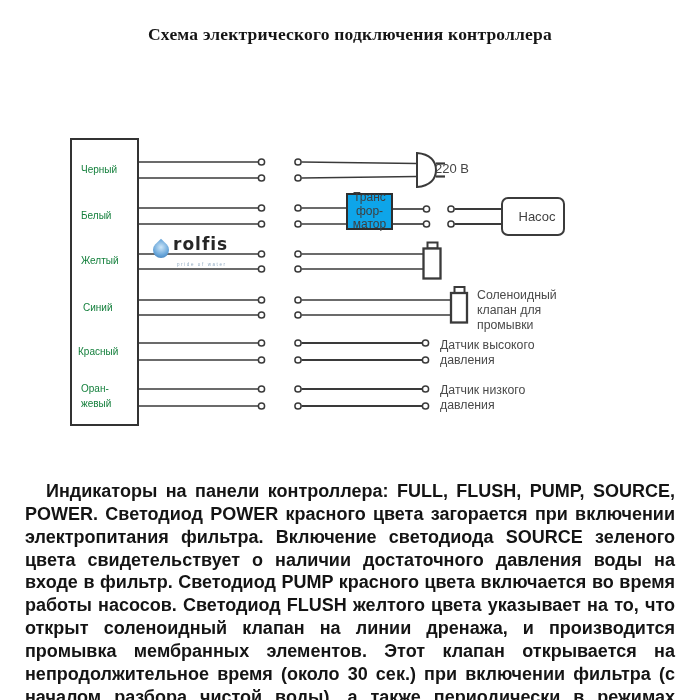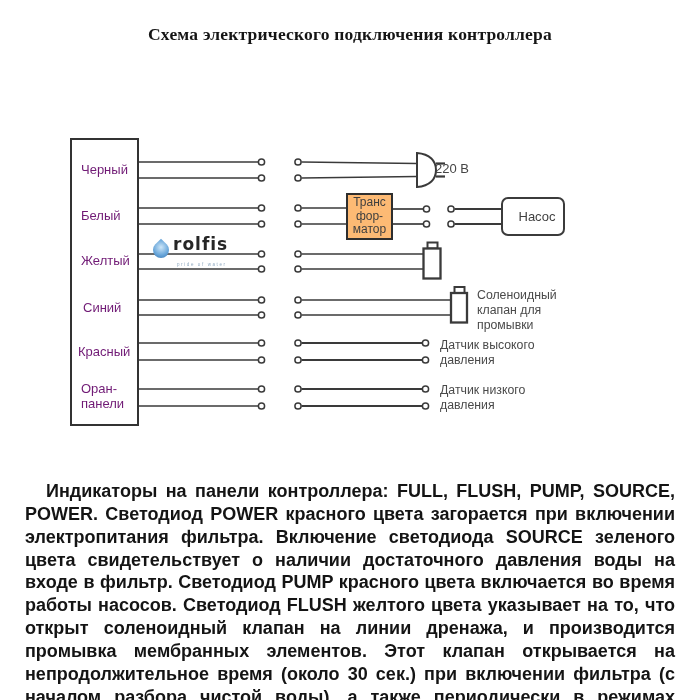--- a/index.html
+++ b/index.html
@@ -11,30 +11,30 @@
     position:absolute;top:24px;left:0;width:700px;text-align:center;
     font-size:17.5px;font-weight:bold;color:#151515;letter-spacing:.2px;font-family:Liberation Serif, serif;
   }
   #diagram{position:absolute;left:0;top:0;width:700px;height:470px;}
   #wires{position:absolute;left:0;top:0;}
   .ctrl-box{
     position:absolute;left:70px;top:138px;width:65px;height:284px;
     border:2px solid #333;background:#fff;
   }
   .wire-label{
-    position:absolute;font-size:13px;color:#701a75;white-space:pre-line;
+    position:absolute;font-size:10px;color:#15803d;white-space:pre-line;
     line-height:15px;
   }
   .dev-label{
     position:absolute;font-size:12.3px;color:#4a4a4a;white-space:pre-line;
     line-height:14.8px;
   }
   .transformer{
-    position:absolute;left:346px;top:193px;width:47px;height:47px;
-    border:2.5px solid #2e2e2e;background:#fdba74;box-sizing:border-box;
+    position:absolute;left:346px;top:193px;width:47px;height:37px;
+    border:2.5px solid #2e2e2e;background:#0ea5e9;box-sizing:border-box;
     display:flex;align-items:center;justify-content:center;text-align:center;
     font-size:12px;line-height:13.6px;color:#3f3f3f;white-space:pre-line;
   }
   .pump{
     position:absolute;left:501px;top:197px;width:64px;height:39px;
     border:2px solid #3b3b3b;border-radius:7px;background:#fff;box-sizing:border-box;
     display:flex;align-items:center;justify-content:center;
     font-size:13px;color:#3f3f3f;padding-left:8px;
   }
   .watermark{position:absolute;left:149px;top:236px;width:130px;height:36px;}
@@ -171,21 +171,21 @@
     </g>
   </svg>
 
   <div class="ctrl-box"></div>
   <div class="wire-label" style="left:81px;top:162px;">Черный</div>
   <div class="wire-label" style="left:81px;top:208px;">Белый</div>
   <div class="wire-label" style="left:81px;top:253px;">Желтый</div>
   <div class="wire-label" style="left:83px;top:300px;">Синий</div>
   <div class="wire-label" style="left:78px;top:344px;">Красный</div>
   <div class="wire-label" style="left:81px;top:381px;">Оран-
-панели</div>
+жевый</div>
 
   <div class="dev-label" style="left:435px;top:162px;font-size:13px;color:#454545;">220 В</div>
   <div class="transformer">Транс
 фор-
 матор</div>
   <div class="pump">Насос</div>
   <div class="dev-label" style="left:477px;top:288px;">Соленоидный
 клапан для
 промывки</div>
   <div class="dev-label" style="left:440px;top:338px;">Датчик высокого

